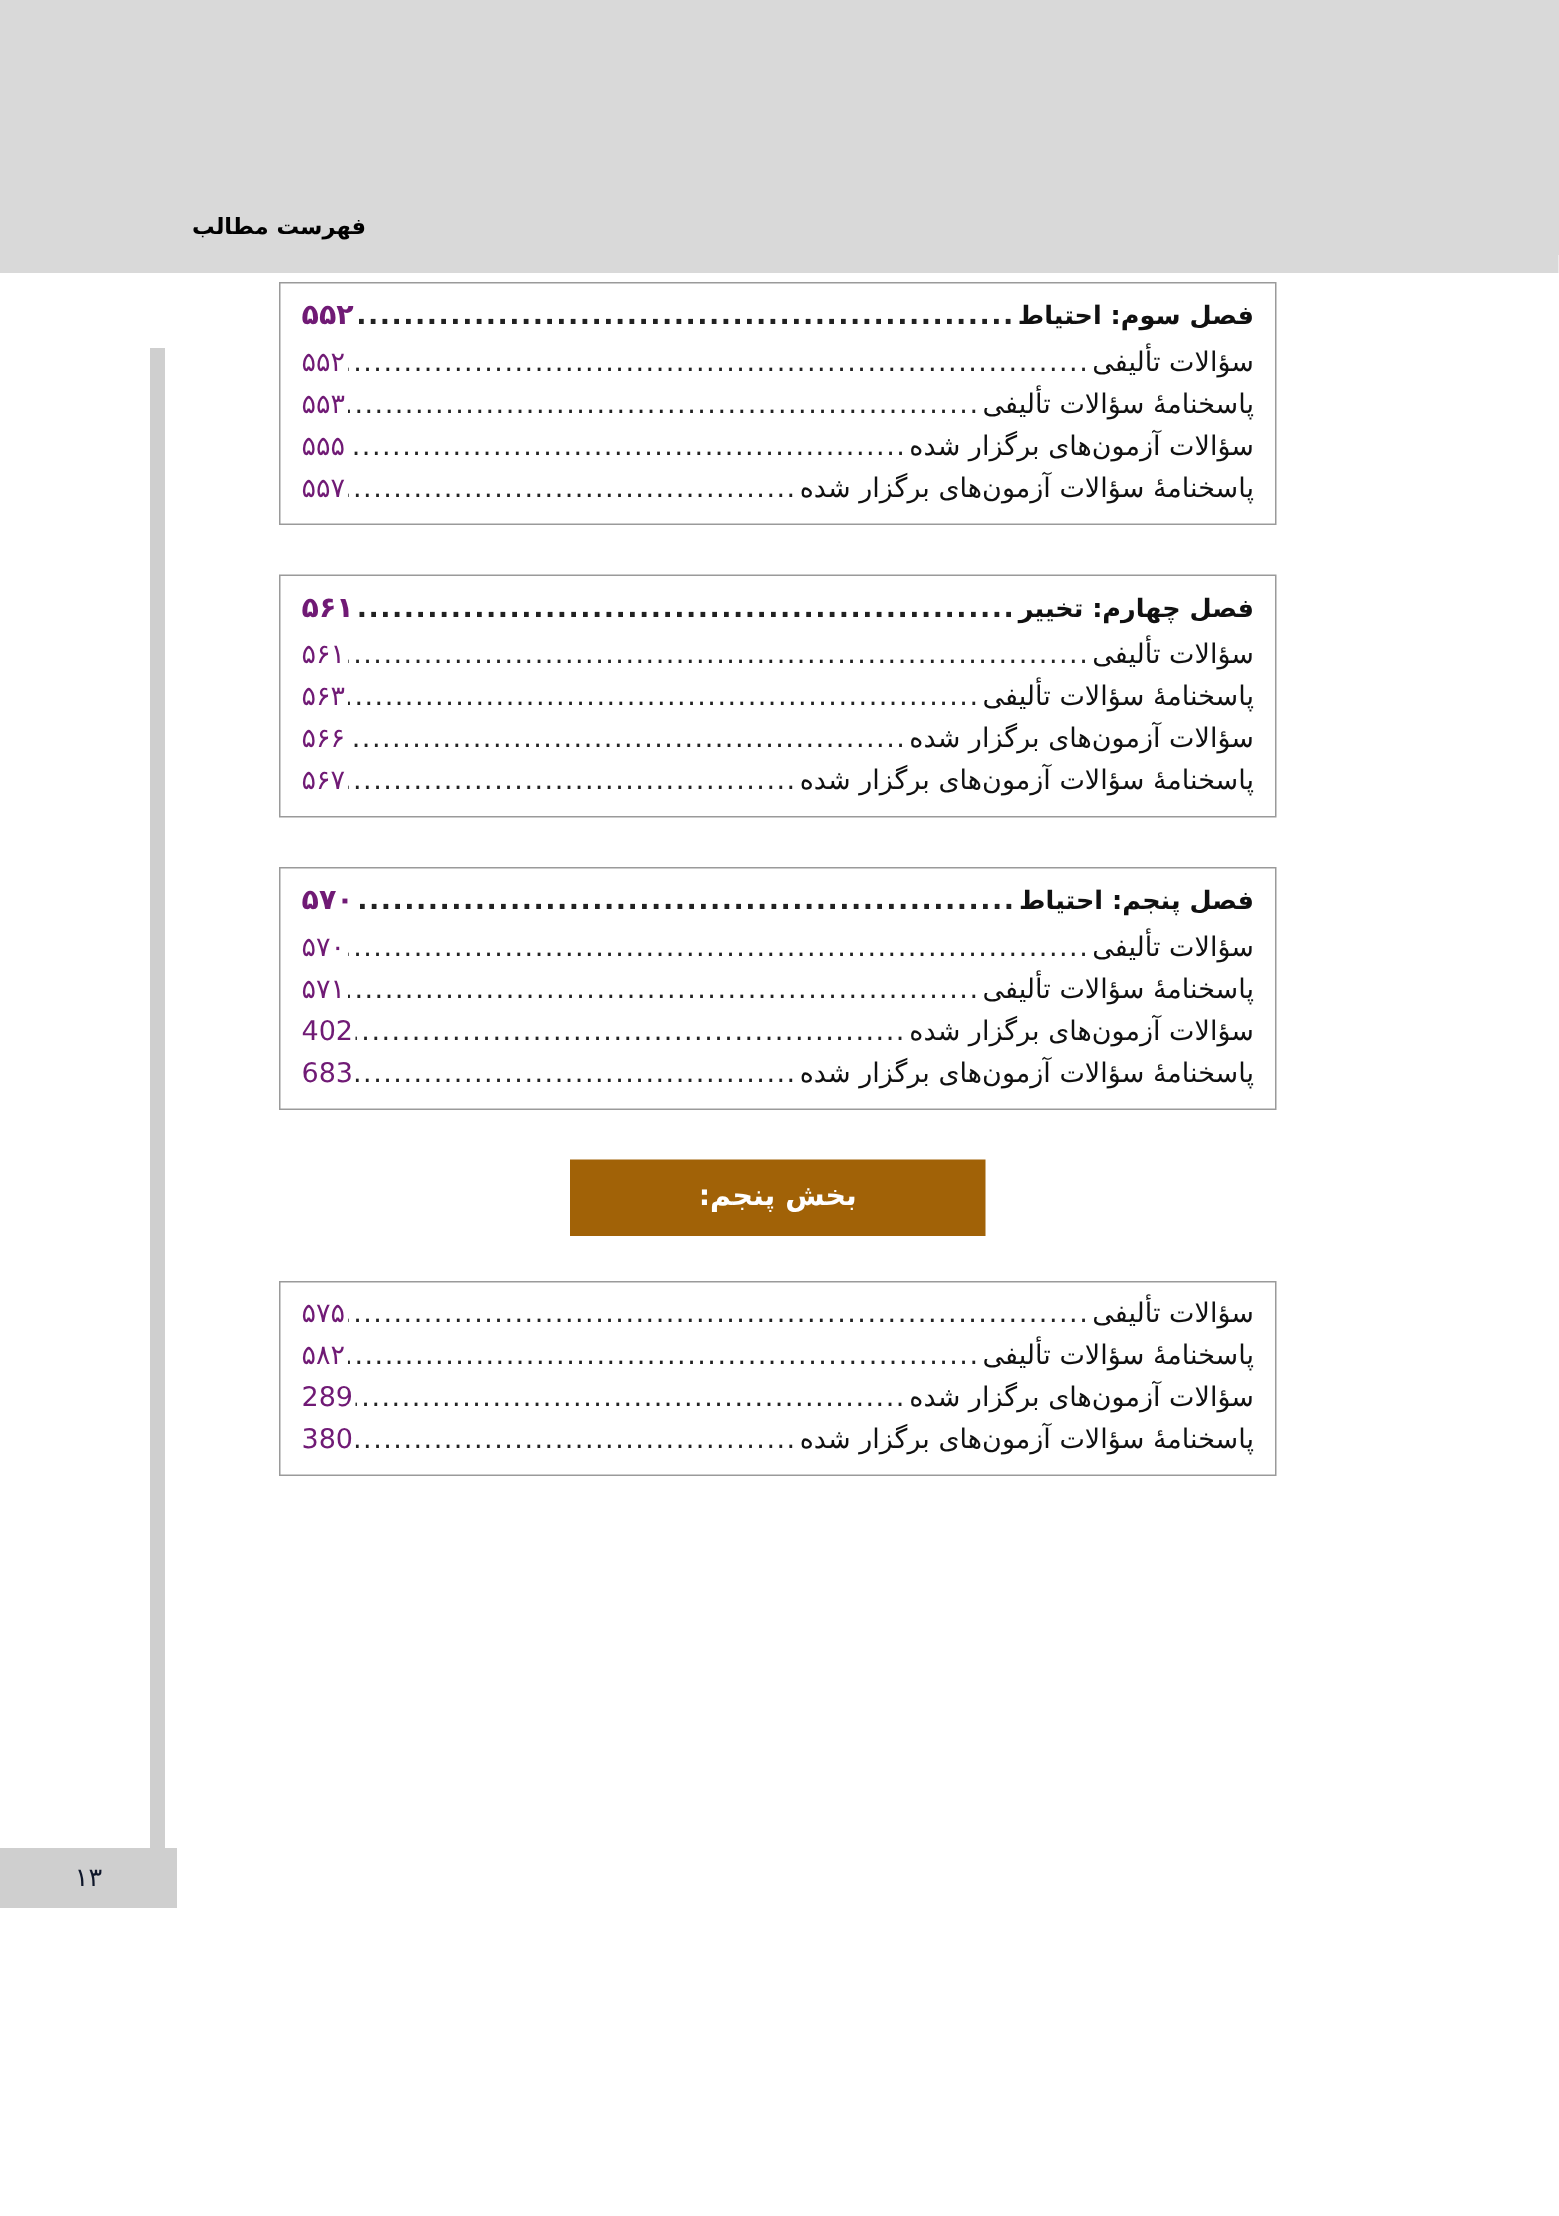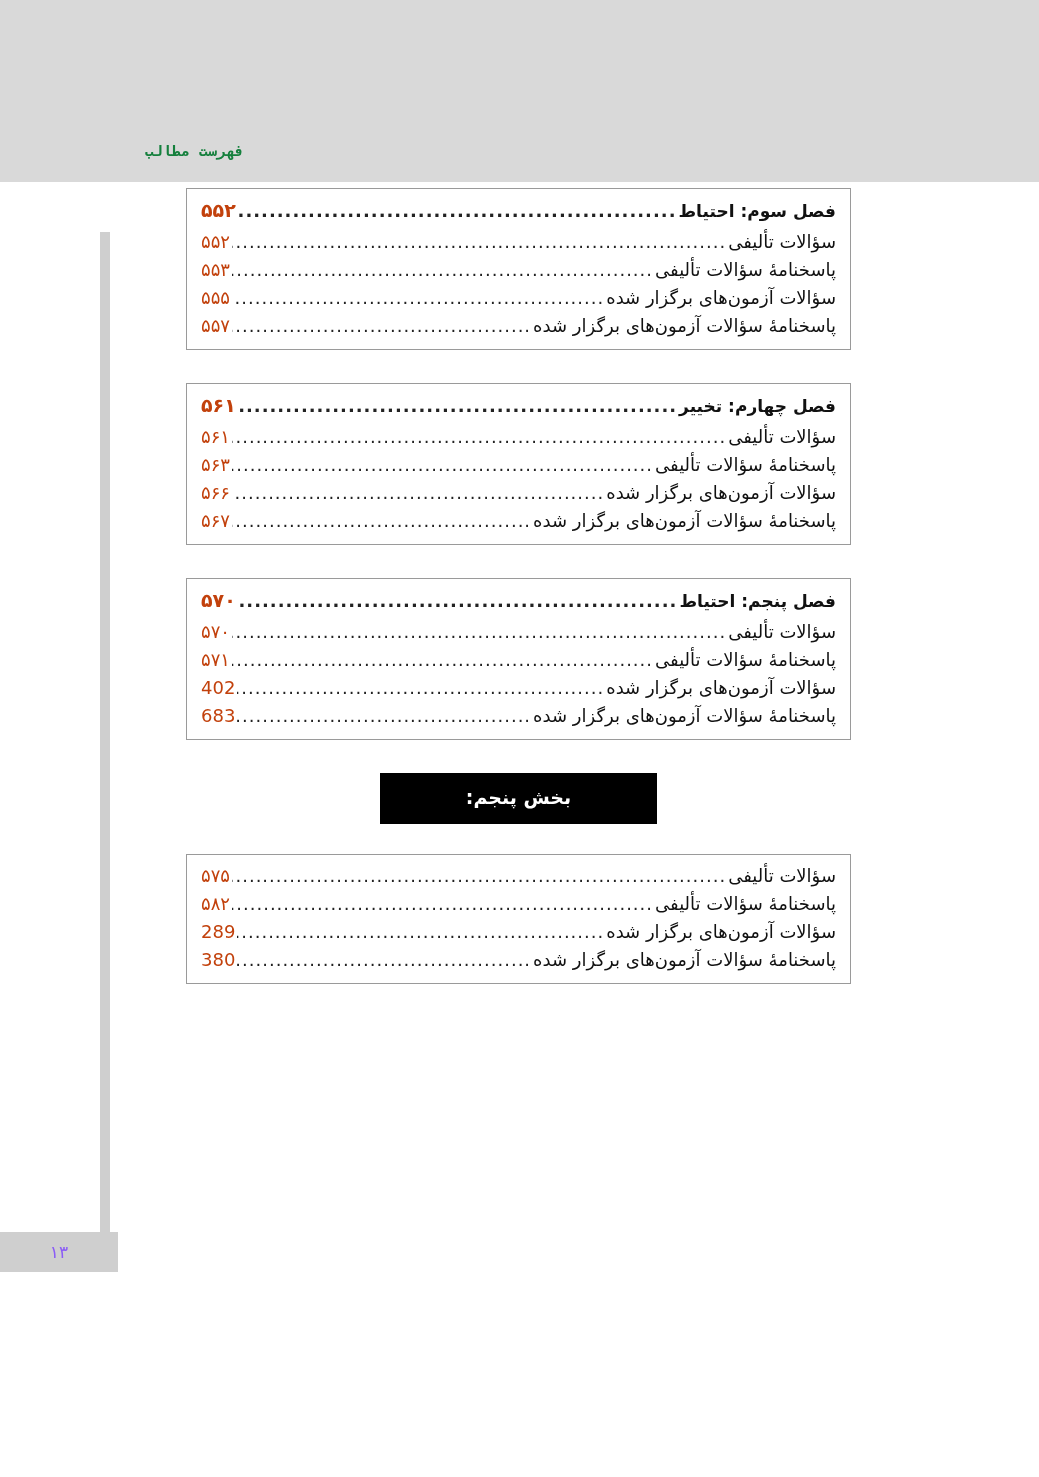--- a/index.html
+++ b/index.html
@@ -40,21 +40,21 @@
     width: 118px; height: 40px;
     background: #cfcfcf;
   }
   .page-number {
     position: absolute;
     left: 0; top: 1232px;
     width: 118px; height: 40px;
     line-height: 40px;
     text-align: center;
     font-size: 17px;
-    color: #8b5cf6;
+    color: #0f172a;
     letter-spacing: 1px;
   }
 
   
   .content-sheet {
     position: absolute;
     left: 118px;
     top: 182px;
     width: 921px;
     height: 1150px;
@@ -64,23 +64,22 @@
     border-bottom-left-radius: 38px;
     box-sizing: border-box;
   }
 
   .running-head {
     position: absolute;
     right: 795px;
     top: 142px;
     font-size: 15px;
     font-weight: bold;
-    color: #15803d;
+    color: #000000;
     white-space: nowrap;
-    font-family: Liberation Mono, monospace;
   }
 
   
   .toc-wrap {
     position: absolute;
     right: 188px;
     top: 188px;
     width: 665px;
   }
 
@@ -116,38 +115,38 @@
     display: block;
     font-size: 18px;
     letter-spacing: 1px;
     color: #222;
     white-space: nowrap;
     line-height: 1em;
   }
   .toc-row .page {
     flex: 0 0 auto;
     font-size: 18px;
-    color: #c2410c;
+    color: #701a75;
     letter-spacing: 0px;
     direction: rtl;
   }
 
   .toc-row.chapter {
     font-weight: bold;
     font-size: 19px;
     padding-bottom: 6px;
   }
   .toc-row.chapter .label { font-weight: bold; font-size: 17px; }
   .toc-row.chapter .page { font-weight: bold; font-size: 19px; }
   .toc-row.chapter .leader::after { font-weight: bold; }
 
   
   .section-banner {
     width: 277px;
-    background: #000000;
+    background: #a16207;
     color: #ffffff;
     text-align: center;
     margin: 0 auto 16px auto;
     padding: 10px 0 12px 0;
     box-sizing: border-box;
     position: relative;
     right: 0;
   }
   .section-banner .line {
     font-size: 19px;

